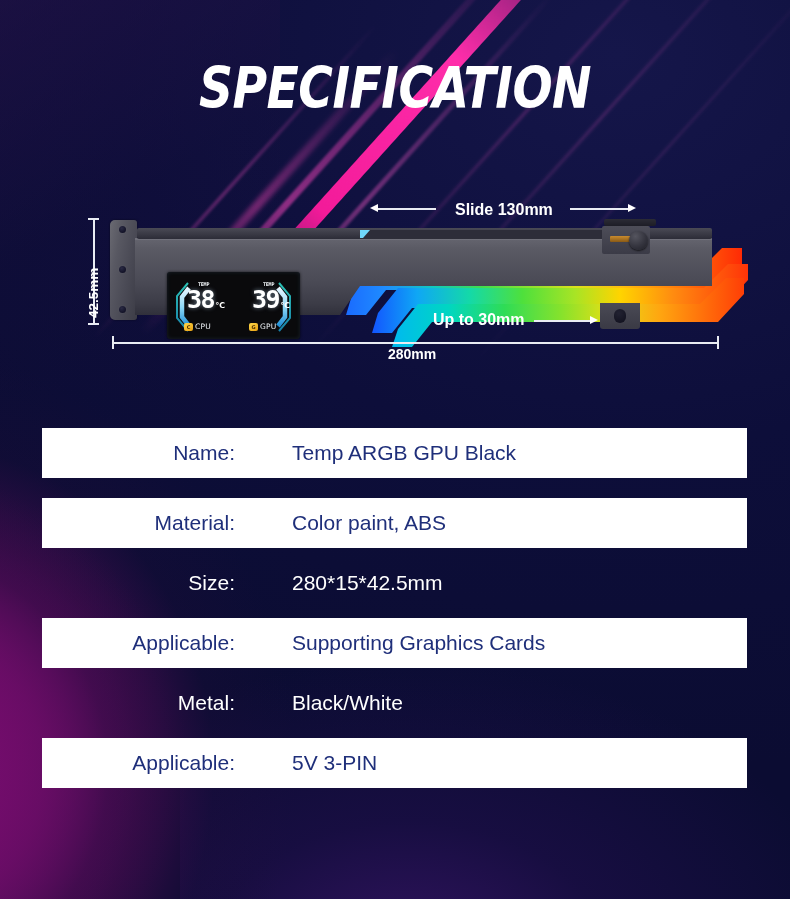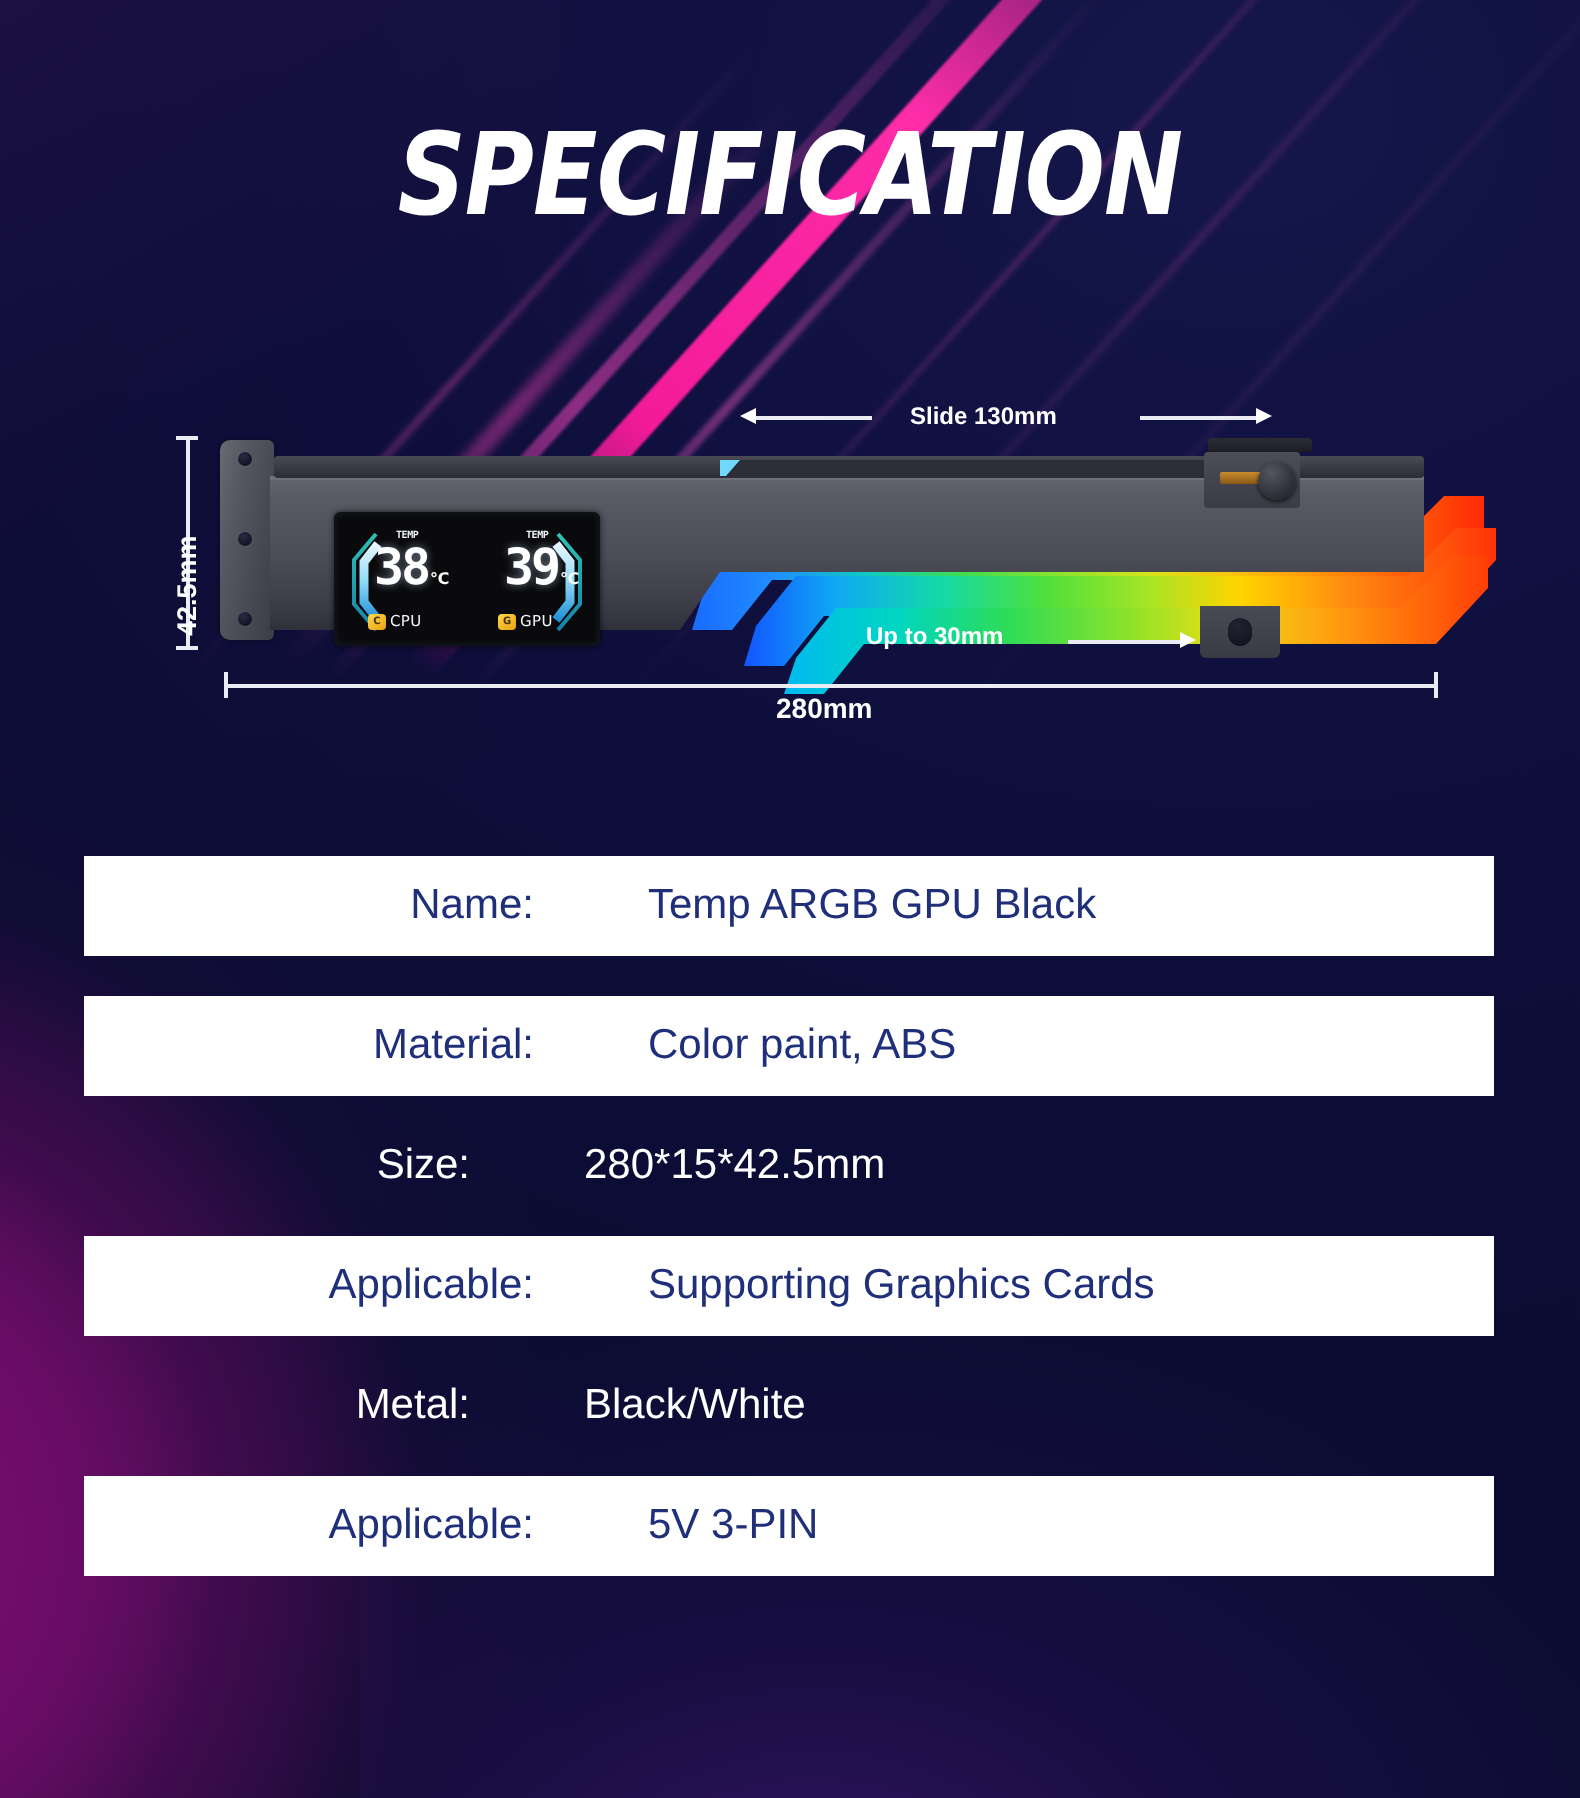--- a/index.html
+++ b/index.html
@@ -92,21 +92,21 @@
     position:absolute; left:9px; width:7px; height:7px; border-radius:50%;
     background:radial-gradient(circle at 38% 32%, #2a2a44 0%, #131328 70%, #0b0b18 100%);
     box-shadow:0 0 1px rgba(255,255,255,.18);
   }
   .bracket-l .h1 { top:6px; }
   .bracket-l .h2 { top:46px; }
   .bracket-l .h3 { top:86px; }
 
   
   .lcd {
-    position:absolute; left:167px; top:256px; width:133px; height:67px;
+    position:absolute; left:167px; top:272px; width:133px; height:67px;
     background:#0a0a0c;
     border-radius:3px;
     box-shadow:inset 0 0 4px rgba(120,200,255,.12), 0 0 3px rgba(0,0,0,.7);
     overflow:hidden;
   }
   .lcd-inner { position:absolute; inset:0; }
   .gauge { position:absolute; top:4px; width:60px; height:58px; }
   .gauge.left { left:4px; }
   .gauge.right { left:69px; }
   .temp-label {
@@ -171,21 +171,21 @@
   .foot::after{
     content:""; position:absolute; left:14px; top:6px; width:12px; height:14px;
     border-radius:6px;
     background:radial-gradient(circle at 40% 30%, #222232, #0f0f1c);
   }
 
   
   #dims { position:absolute; left:0; top:190px; width:790px; height:185px; }
   .dline { position:absolute; background:#e9ecf3; }
   .dlabel {
-    position:absolute; color:#ffffff; font-size:12px; font-weight:600;
+    position:absolute; color:#ffffff; font-size:16px; font-weight:600;
     font-family:"Liberation Sans", sans-serif; white-space:nowrap;
   }
   .vlabel {
     position:absolute; color:#ffffff; font-size:13.5px; font-weight:700;
     font-family:"Liberation Sans", sans-serif; white-space:nowrap;
     transform:rotate(-90deg); transform-origin:0 0;
   }
   .arrow-l, .arrow-r {
     position:absolute; width:0; height:0;
     border-top:4.5px solid transparent; border-bottom:4.5px solid transparent;
@@ -193,21 +193,21 @@
   .arrow-l { border-right:8px solid #ffffff; }
   .arrow-r { border-left:8px solid #ffffff; }
 
   
   #spec { position:absolute; left:0; top:428px; width:790px; }
   .spec-row {
     position:relative;
     width:705px; margin-left:42px; height:50px;
     display:flex; align-items:center;
   }
-  .spec-row.on { background:#ffffff;padding-left:32px; }
+  .spec-row.on { background:#ffffff; }
   .spec-row .label {
     width:193px; text-align:right; padding-right:0;
     font-size:21px; font-family:"Liberation Sans", sans-serif;
   }
   .spec-row .value {
     padding-left:57px;
     font-size:21px; font-family:"Liberation Sans", sans-serif;
   }
   .spec-row.on .label, .spec-row.on .value { color:#1f2f7a; }
   .spec-row.off .label, .spec-row.off .value { color:#ffffff; }

